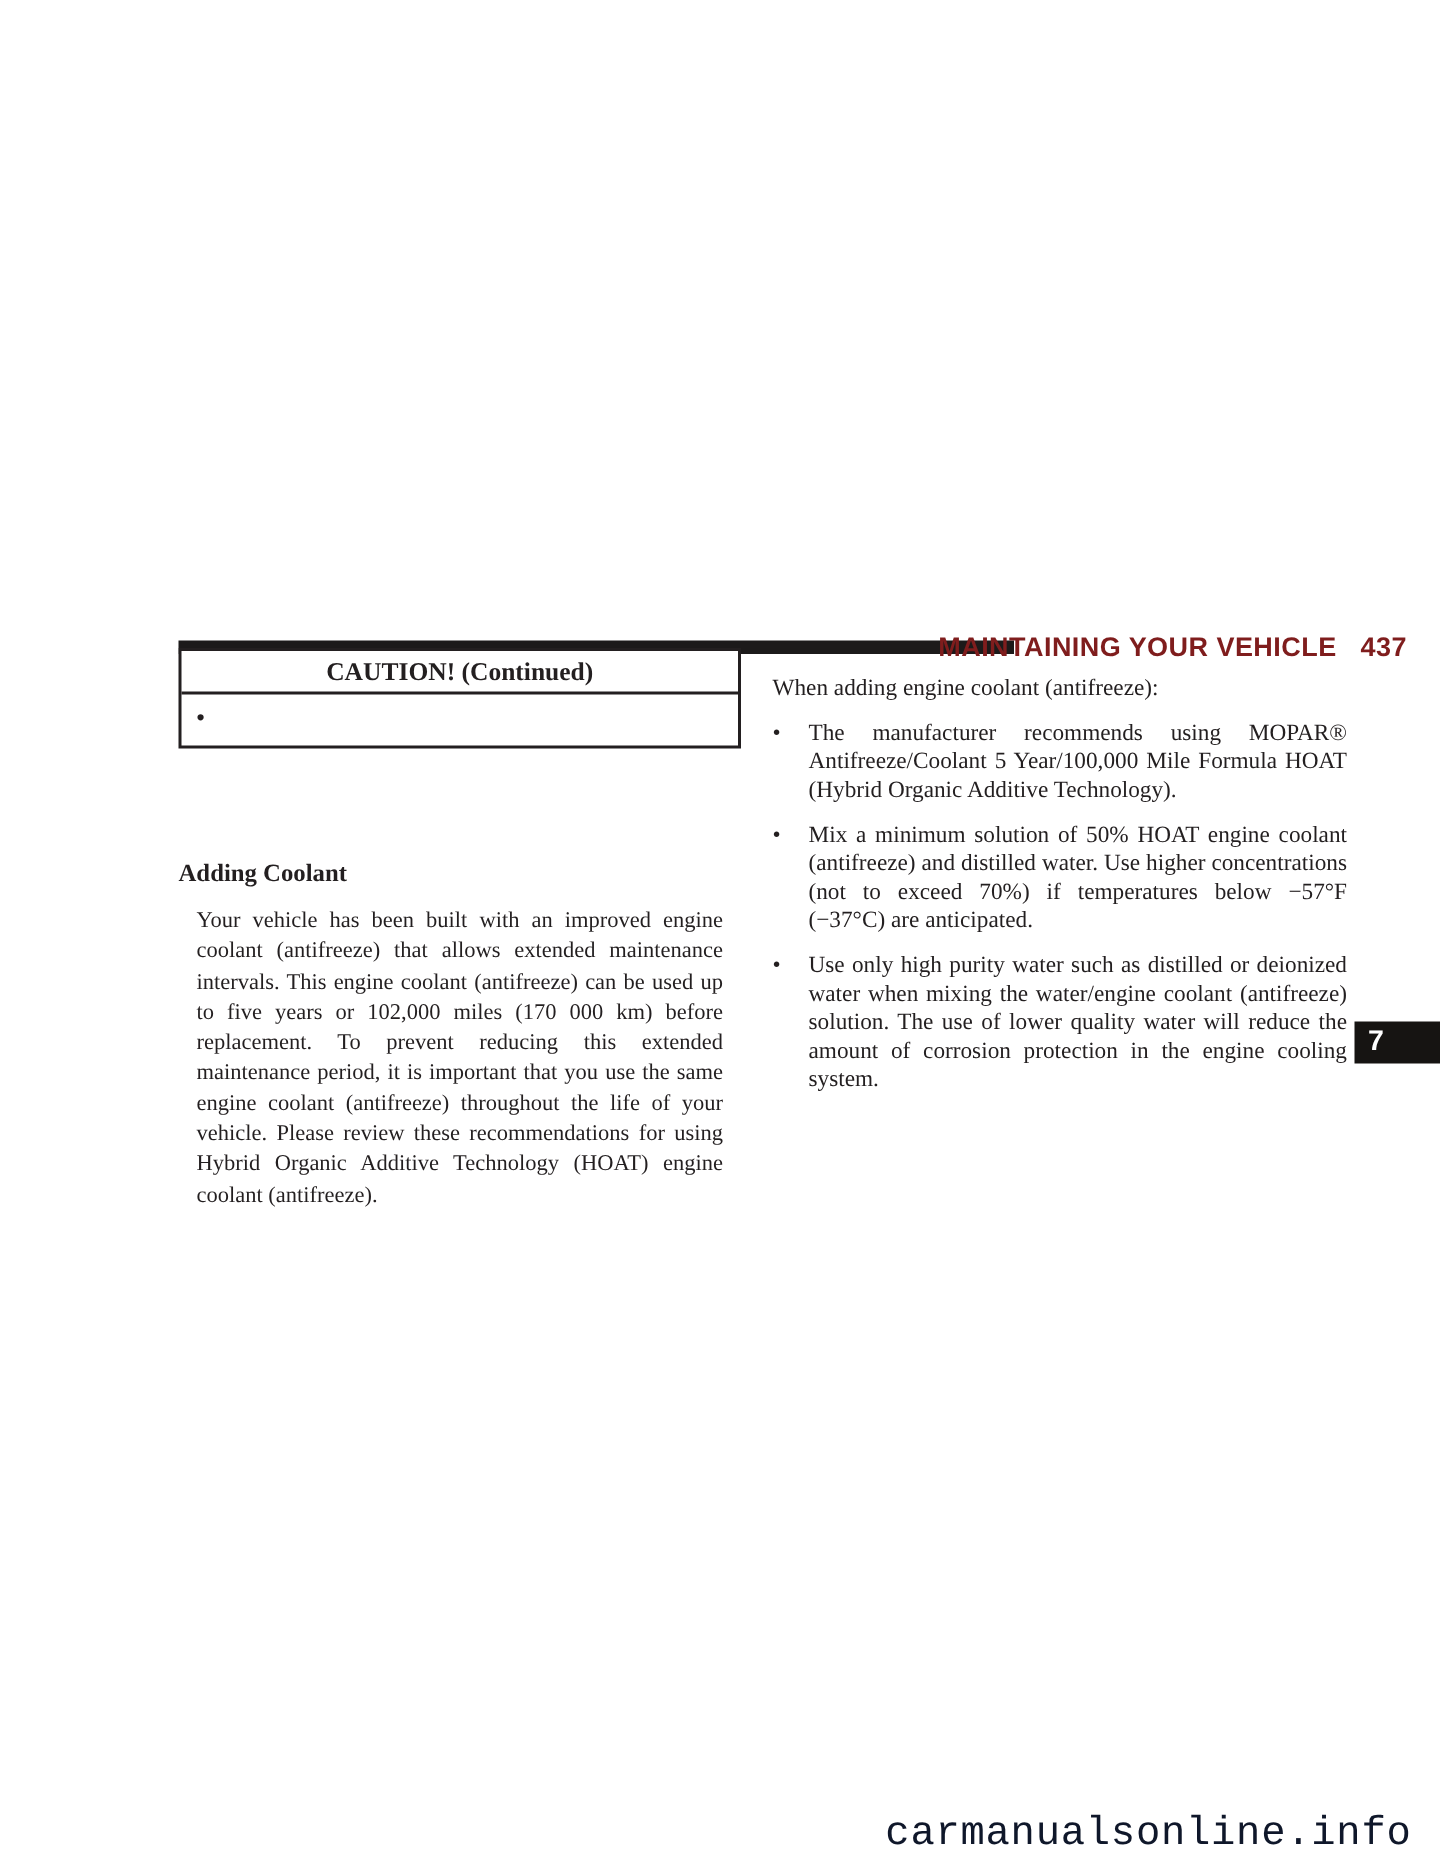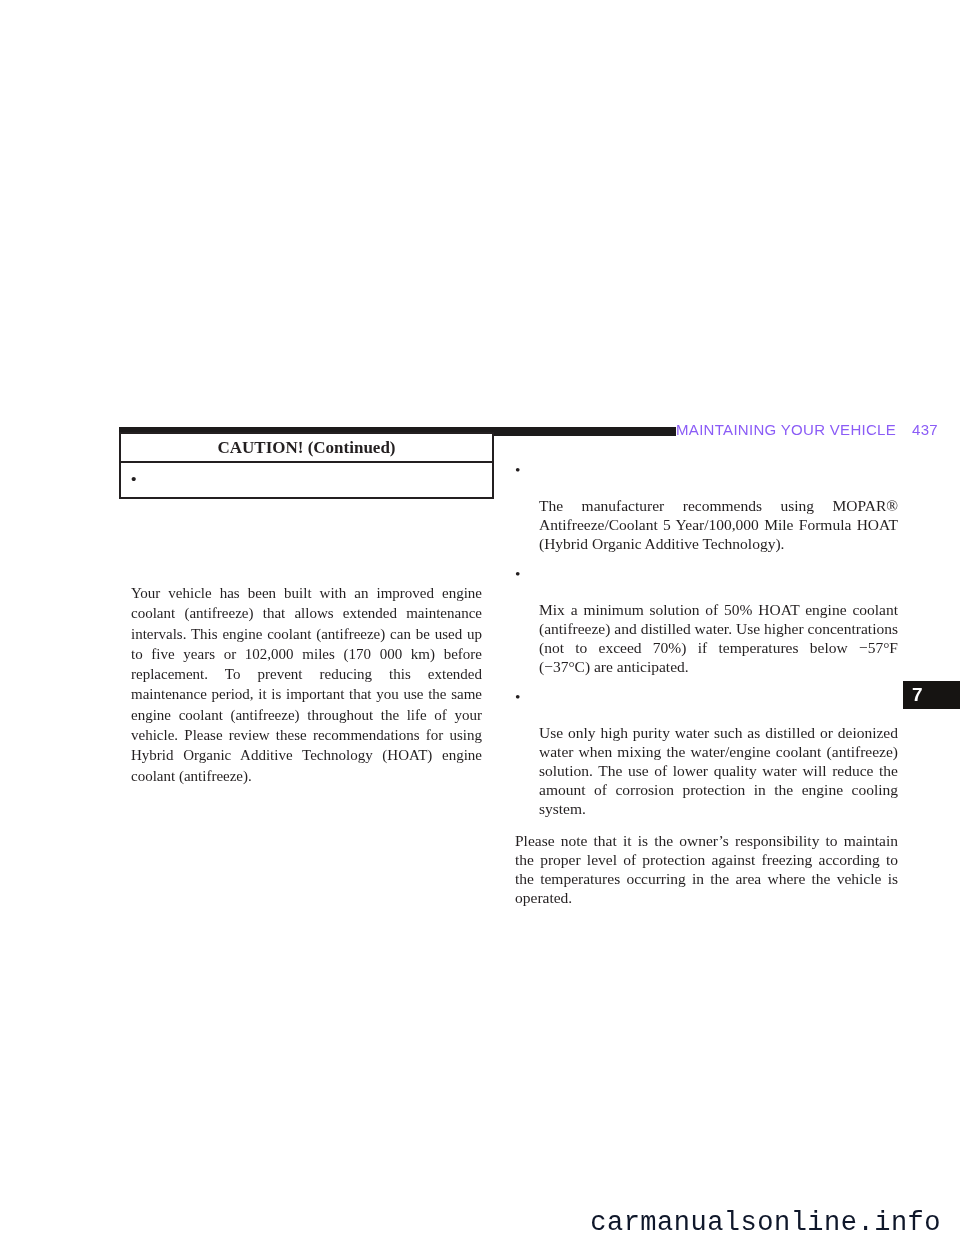--- a/index.html
+++ b/index.html
@@ -17,24 +17,24 @@
   .header-bar {
     position: absolute;
     left: 119px; top: 427px;
     width: 557px; height: 9px;
     background: #1c1a1a;
   }
   .header-meta {
     position: absolute;
     top: 421px; right: 22px;
     font-family: "Liberation Sans", sans-serif;
-    font-weight: normal;
-    font-size: 15px;
+    font-weight: bold;
+    font-size: 18px;
     letter-spacing: 0.3px;
-    color: #8b5cf6;
+    color: #7f1d1d;
     white-space: nowrap;
   }
   .header-meta .page-num { margin-left: 16px; }
 
   
   .caution-box {
     position: absolute;
     left: 119px; top: 432px;
     width: 375px;
     border: 2px solid #231f20;
@@ -81,21 +81,21 @@
   .col-right {
     position: absolute;
     left: 515px; top: 449px;
     width: 383px;
     font-size: 15.5px;
     line-height: 19px;
   }
   .col-right .intro { margin: 0; }
   .bullet-item { display: flex; margin-top: 11px; }
   .bullet-item .dot { flex: none; width: 24px; }
-  .bullet-item .txt { flex: 1; text-align: justify; margin-top: 36px; }
+  .bullet-item .txt { flex: 1; text-align: justify; }
   .col-right .closing { margin: 13px 0 0 0; text-align: justify; }
 
   
   .chapter-tab {
     position: absolute;
     left: 903px; top: 681px;
     width: 57px; height: 28px;
     background: #161412;
     color: #ffffff;
     font-family: "Liberation Sans", sans-serif;
@@ -128,41 +128,42 @@
   </div>
 
   <div class="caution-box">
     <div class="caution-title">CAUTION! (Continued)</div>
     <div class="caution-body">
       <span class="dot">•</span>
     </div>
   </div>
 
   <div class="adding">
+    <h3>Adding Coolant</h3>
     <p>Your vehicle has been built with an improved engine coolant (antifreeze) that allows extended maintenance intervals. This engine coolant (antifreeze) can be used up to five years or 102,000 miles (170 000 km) before replacement. To prevent reducing this extended maintenance period, it is important that you use the same engine coolant (antifreeze) throughout the life of your vehicle. Please review these recommendations for using Hybrid Organic Additive Technology (HOAT) engine coolant (antifreeze).</p>
   </div>
 
   <div class="col-right">
+    <p class="intro">When adding engine coolant (antifreeze):</p>
 
     <div class="bullet-item">
       <span class="dot">•</span>
       <span class="txt">The manufacturer recommends using MOPAR® Antifreeze/Coolant 5 Year/100,000 Mile Formula HOAT (Hybrid Organic Additive Technology).</span>
     </div>
 
     <div class="bullet-item">
       <span class="dot">•</span>
       <span class="txt">Mix a minimum solution of 50% HOAT engine coolant (antifreeze) and distilled water. Use higher concentrations (not to exceed 70%) if temperatures below −57°F (−37°C) are anticipated.</span>
     </div>
 
     <div class="bullet-item">
       <span class="dot">•</span>
       <span class="txt">Use only high purity water such as distilled or deionized water when mixing the water/engine coolant (antifreeze) solution. The use of lower quality water will reduce the amount of corrosion protection in the engine cooling system.</span>
     </div>
 
-    <p class="closing">Please note that it is the owner’s responsibility to maintain the proper level of protection against freezing according to the temperatures occurring in the area where the vehicle is operated.</p>
   </div>
 
   <div class="chapter-tab">
     <span>7</span>
   </div>
 
   <div class="watermark">carmanualsonline.info</div>
 
 </div>
 

